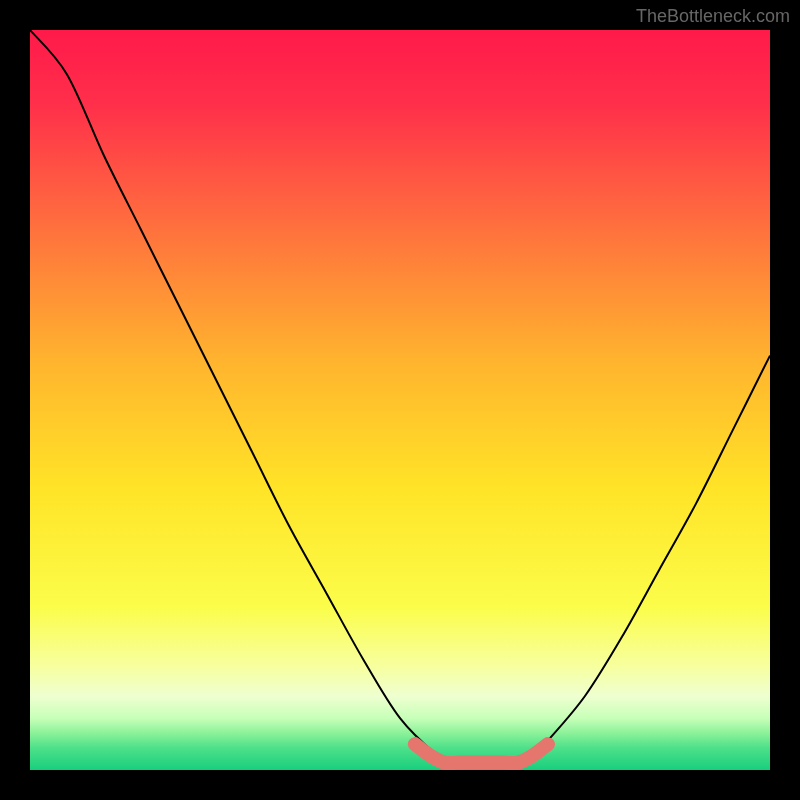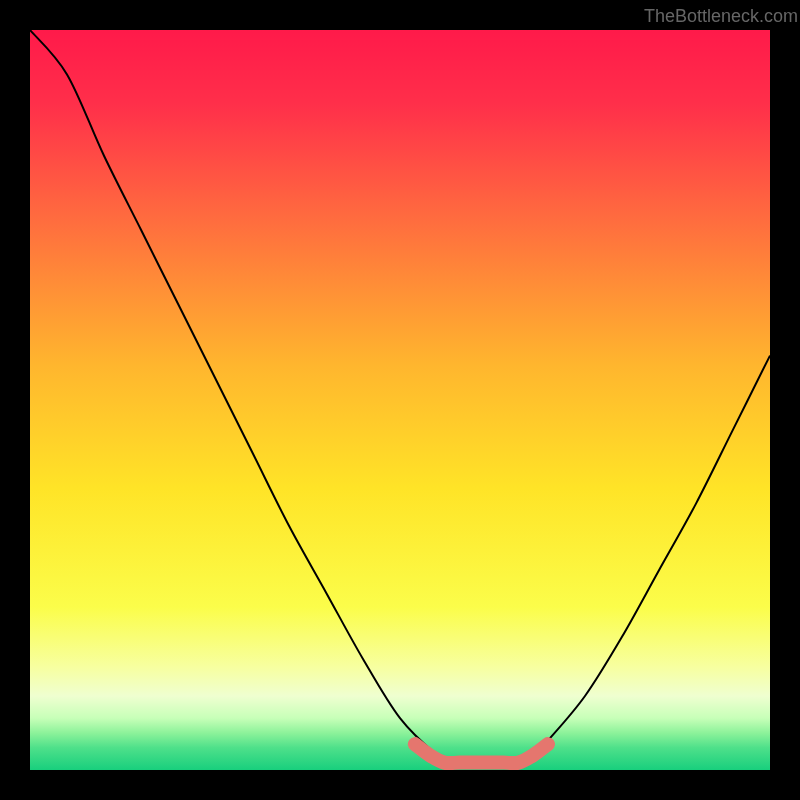--- a/index.html
+++ b/index.html
@@ -28,21 +28,21 @@
   svg.curve {
     position: absolute;
     left: 0;
     top: 0;
     width: 100%;
     height: 100%;
   }
   .attribution {
     position: absolute;
     top: 6px;
-    right: 2px;
+    right: 10px;
     color: #666;
     font-size: 18px;
     font-weight: 500;
   }
 </style>
 </head>
 <body>
 
 <div class="attribution">TheBottleneck.com</div>
 

